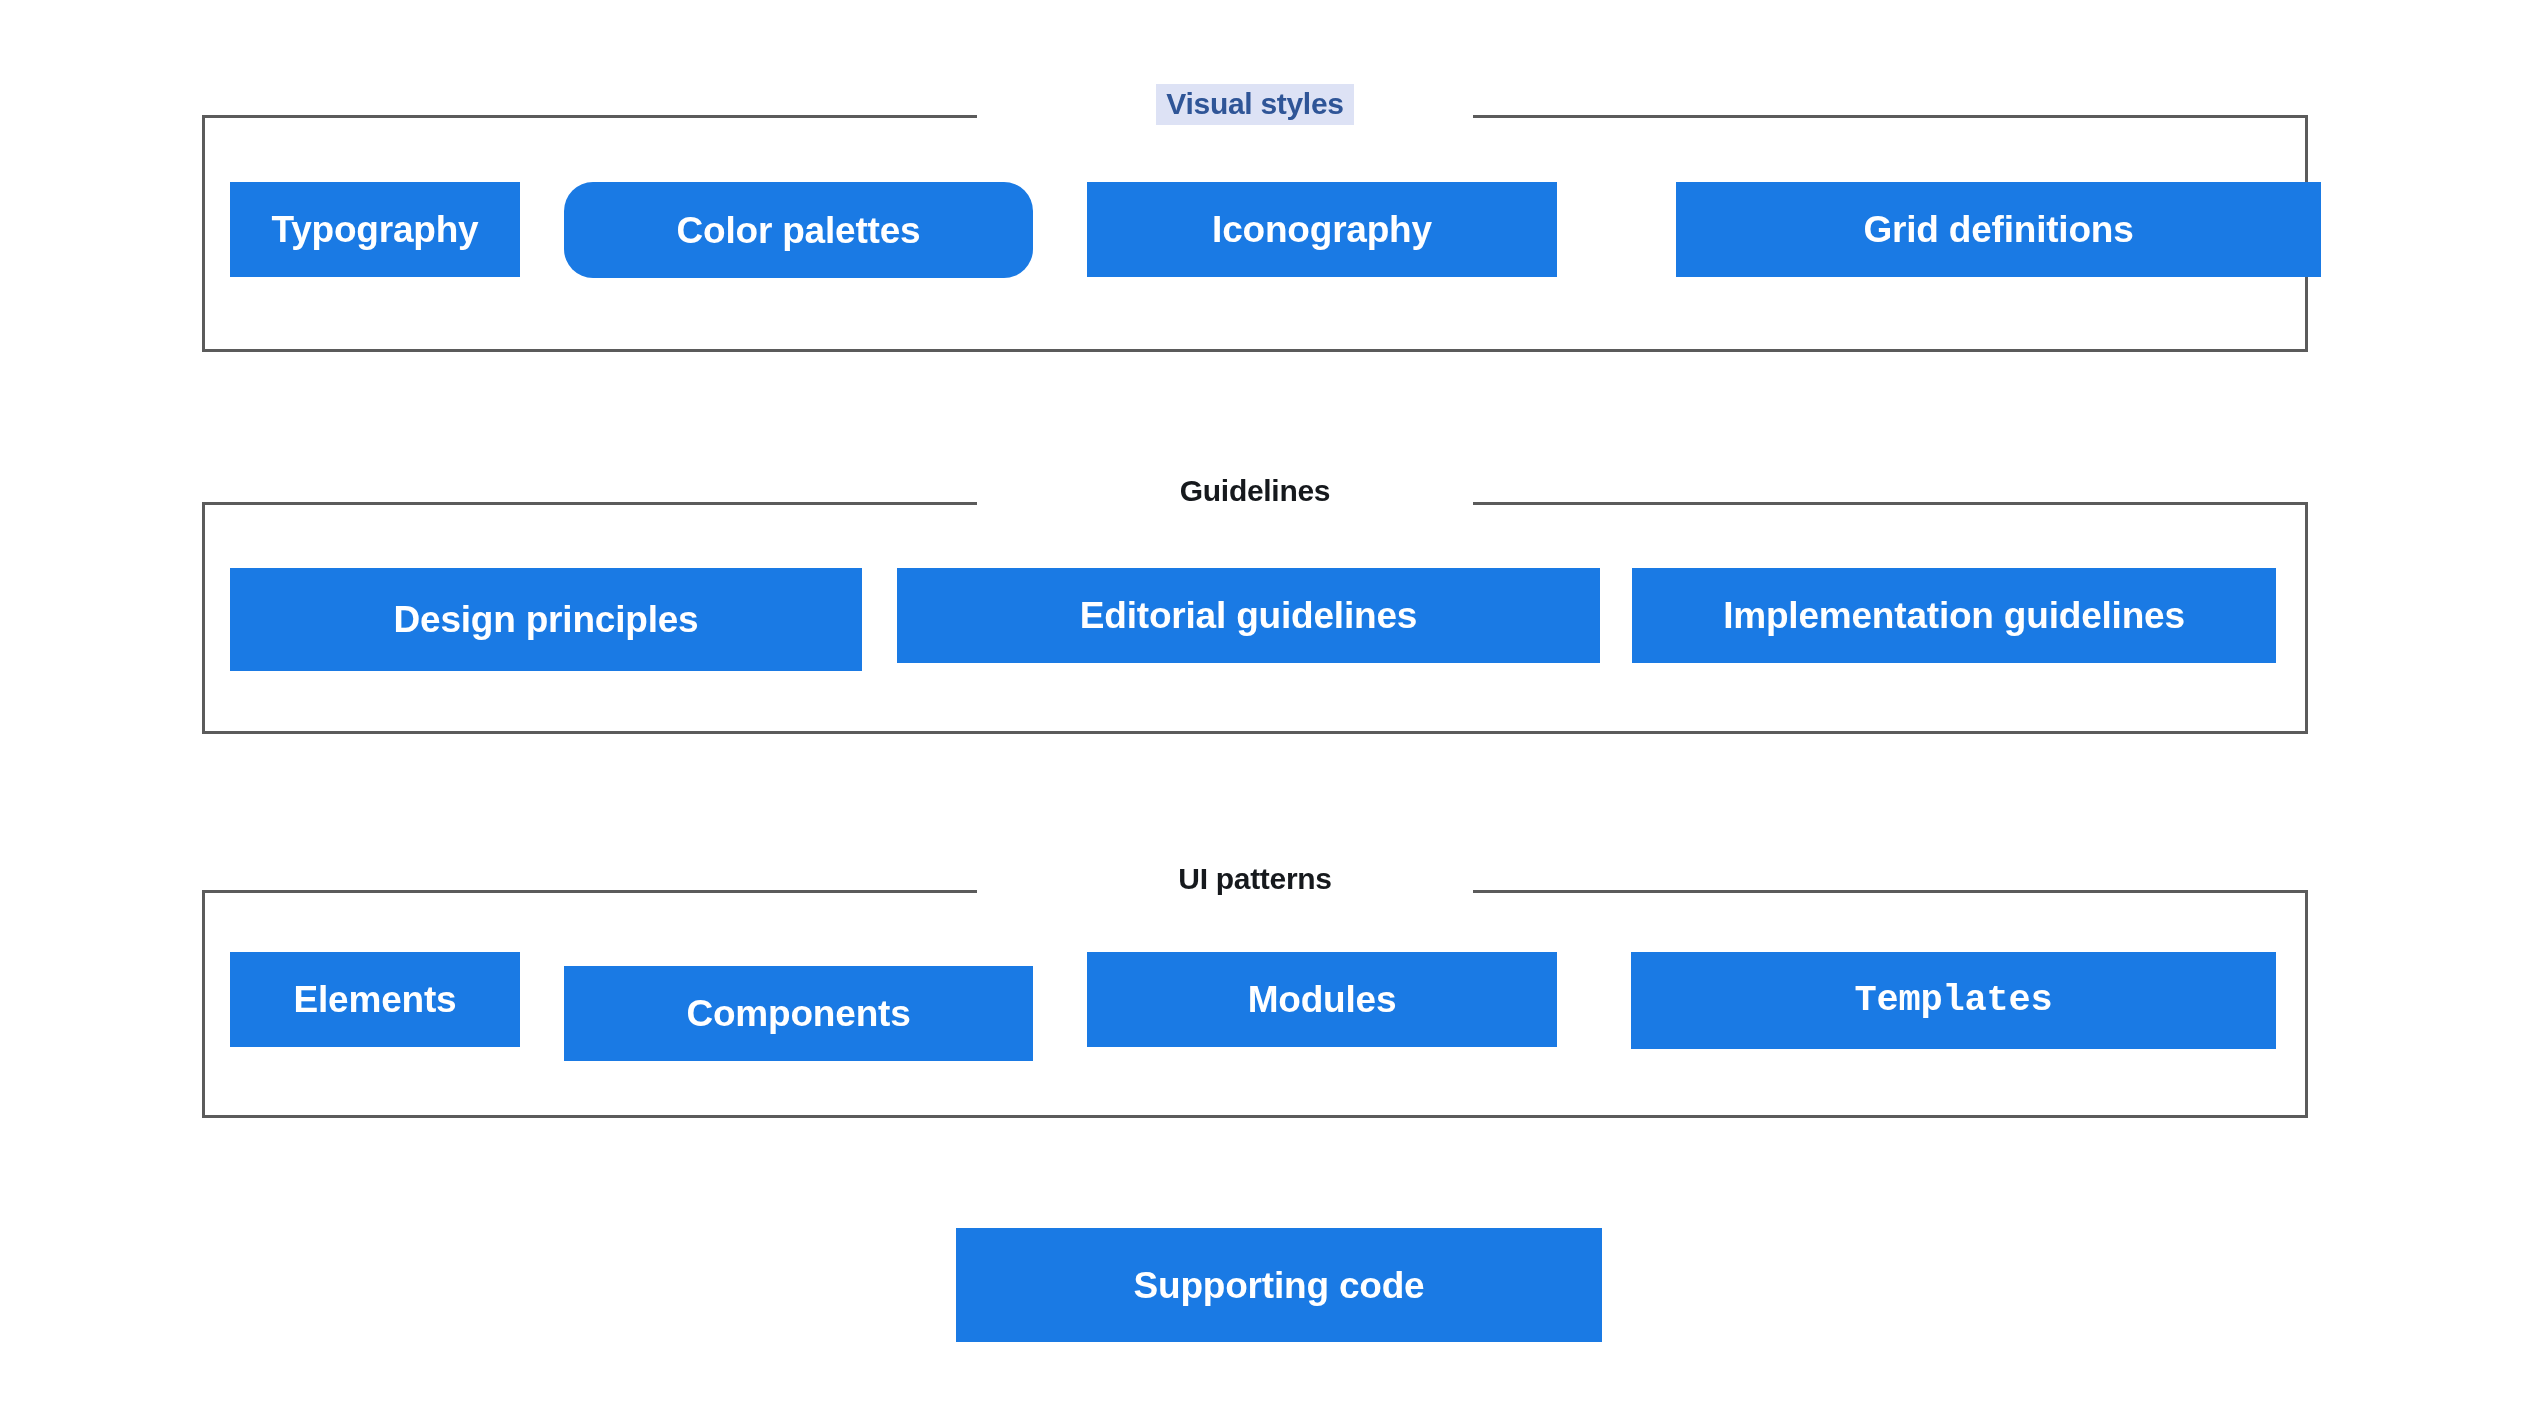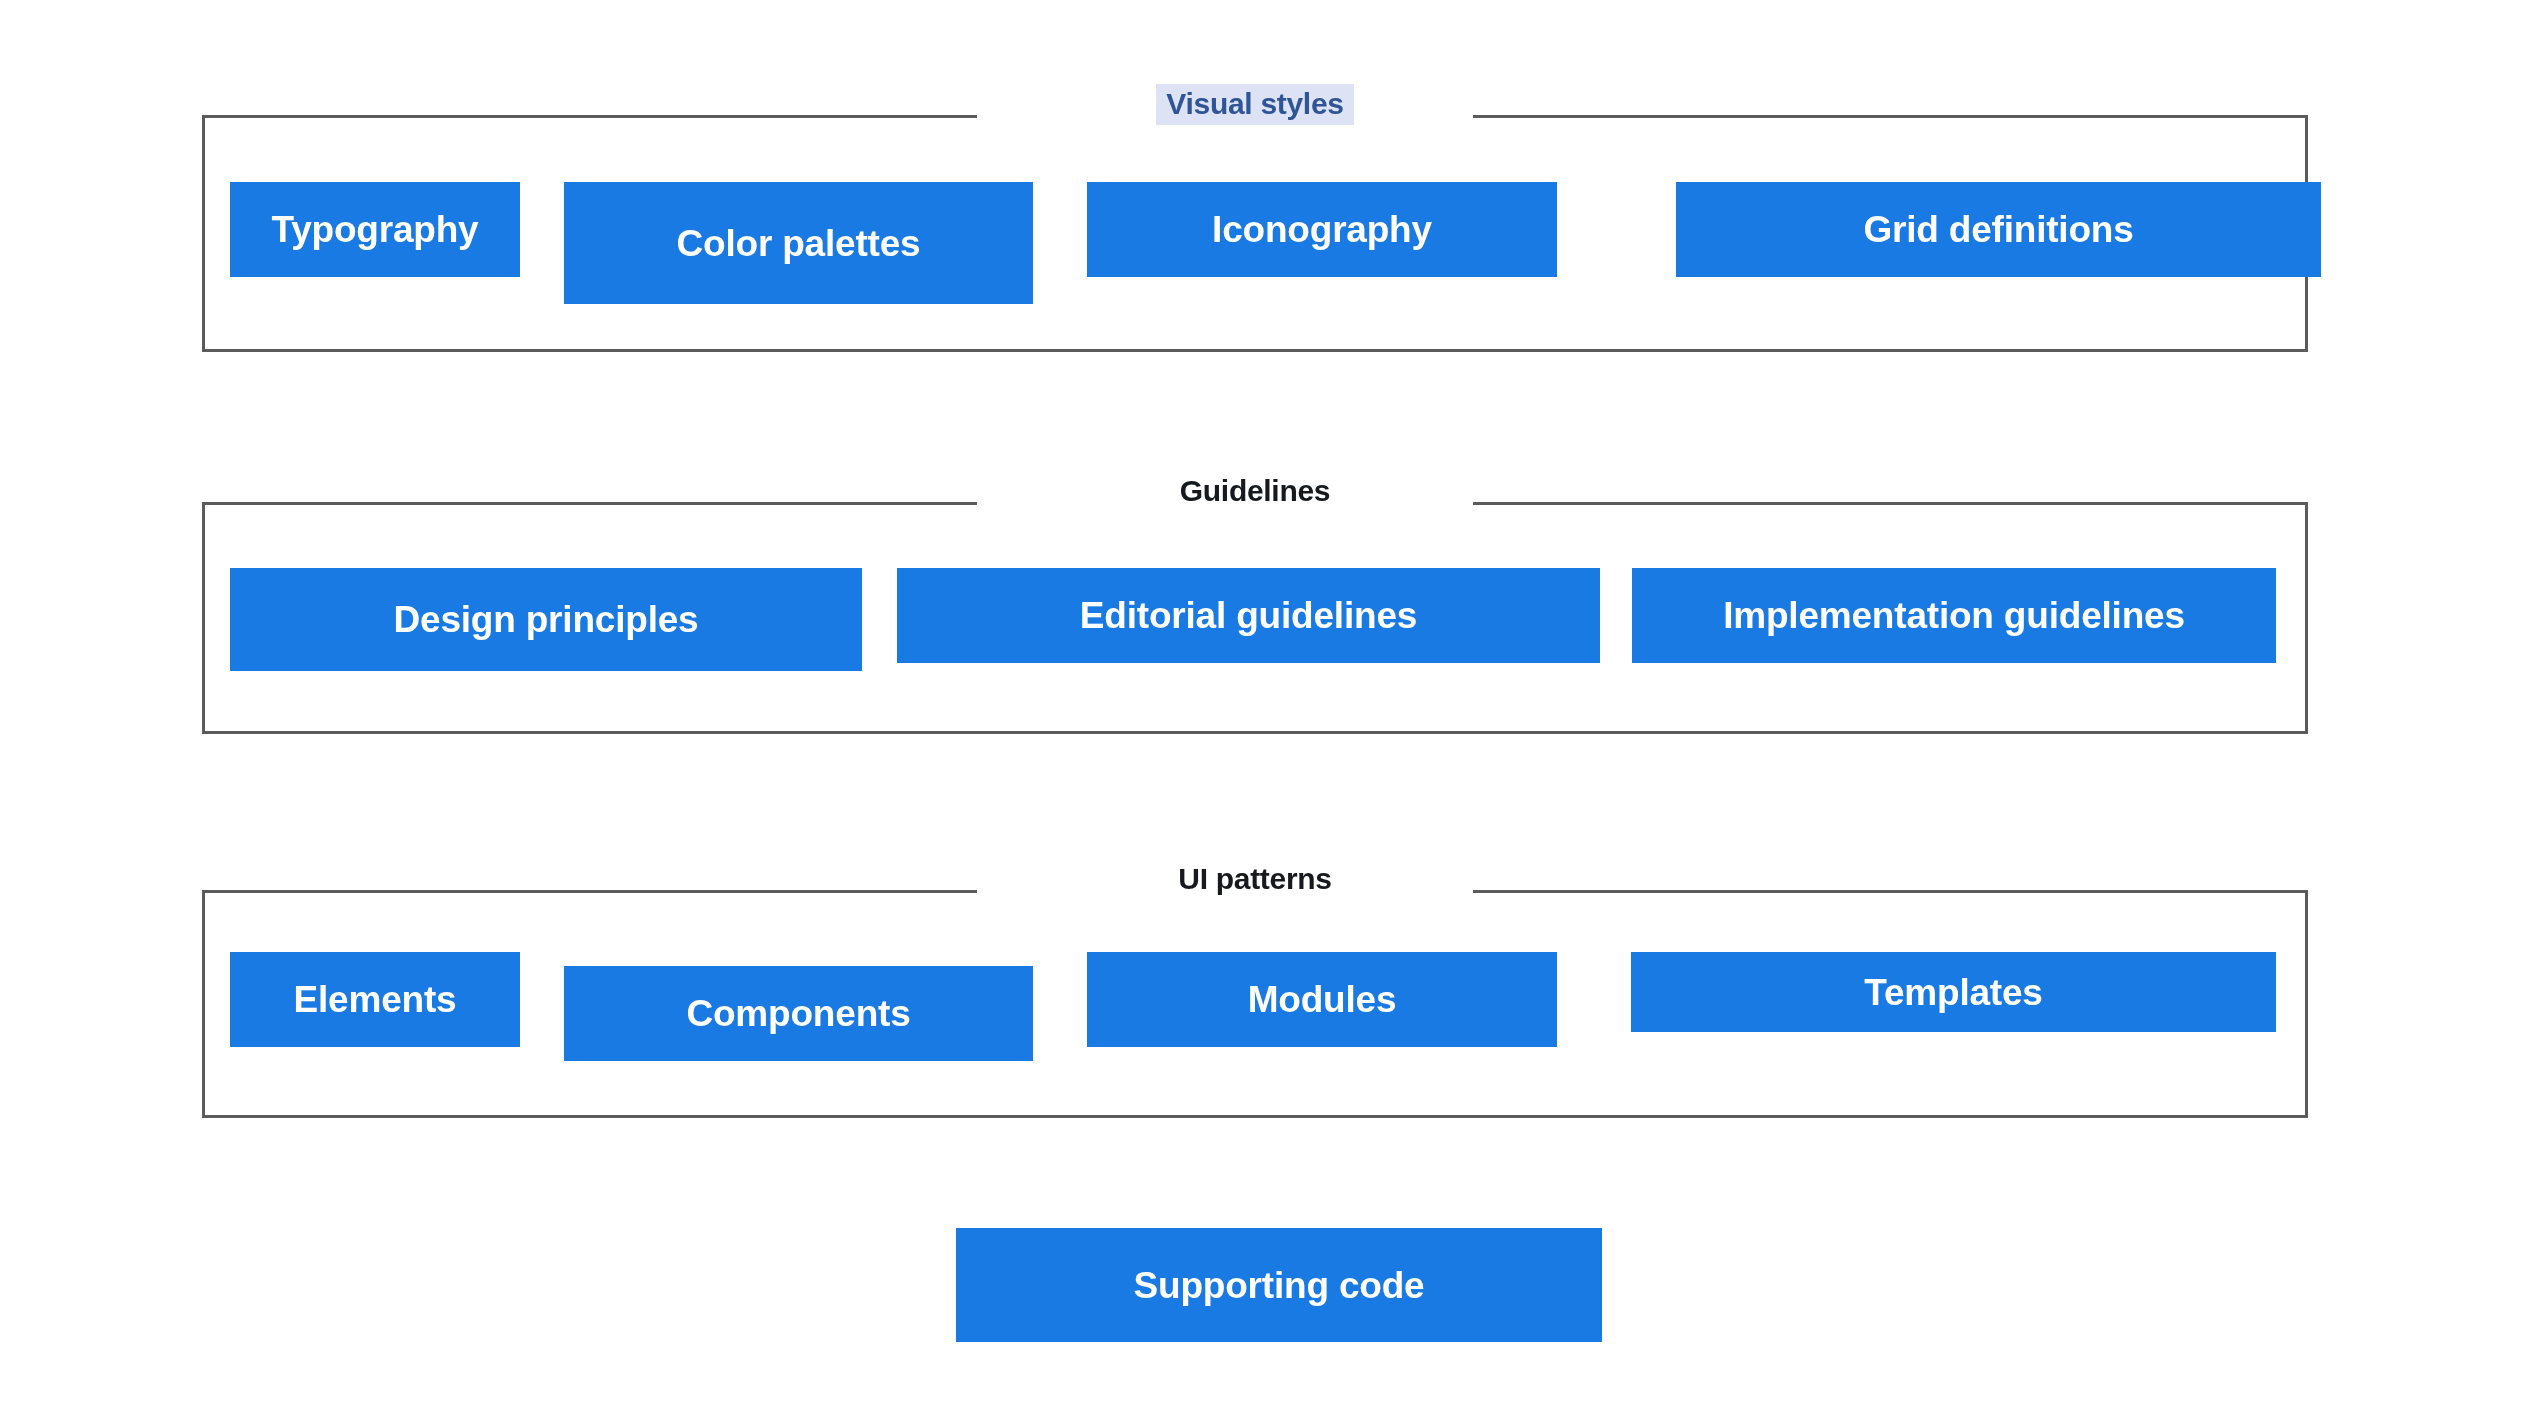--- a/index.html
+++ b/index.html
@@ -108,21 +108,21 @@
     <div class="edge edge-top-left" style="left:0; width:775px;"></div>
     <div class="edge edge-top-right" style="right:0; width:835px;"></div>
 
     <div class="legend">
       <span class="legend-text selected">Visual styles</span>
     </div>
 
     <button class="btn" style="left:28px; top:67px; width:290px; height:95px;">
       <span>Typography</span>
     </button>
-    <button class="btn" style="left:362px; top:67px; width:469px; height:122px;">
+    <button class="btn" style="left:362px; top:67px; width:469px; height:96px;border-radius:29px;">
       <span>Color palettes</span>
     </button>
     <button class="btn" style="left:885px; top:67px; width:470px; height:95px;">
       <span>Iconography</span>
     </button>
     <button class="btn" style="left:1429px; top:67px; width:645px; height:95px;margin-left:45px;">
       <span>Grid definitions</span>
     </button>
   </div>
 
@@ -161,21 +161,21 @@
 
     <button class="btn" style="left:28px; top:62px; width:290px; height:95px;">
       <span>Elements</span>
     </button>
     <button class="btn" style="left:362px; top:76px; width:469px; height:95px;">
       <span>Components</span>
     </button>
     <button class="btn" style="left:885px; top:62px; width:470px; height:95px;">
       <span>Modules</span>
     </button>
-    <button class="btn" style="left:1429px; top:62px; width:645px; height:80px;">
+    <button class="btn" style="left:1429px; top:62px; width:645px; height:97px;font-family:Liberation Mono, monospace;">
       <span>Templates</span>
     </button>
   </div>
 
   <button class="btn" style="left:956px; top:1228px; width:646px; height:114px;">
     <span>Supporting code</span>
   </button>
 
 </div>
 

